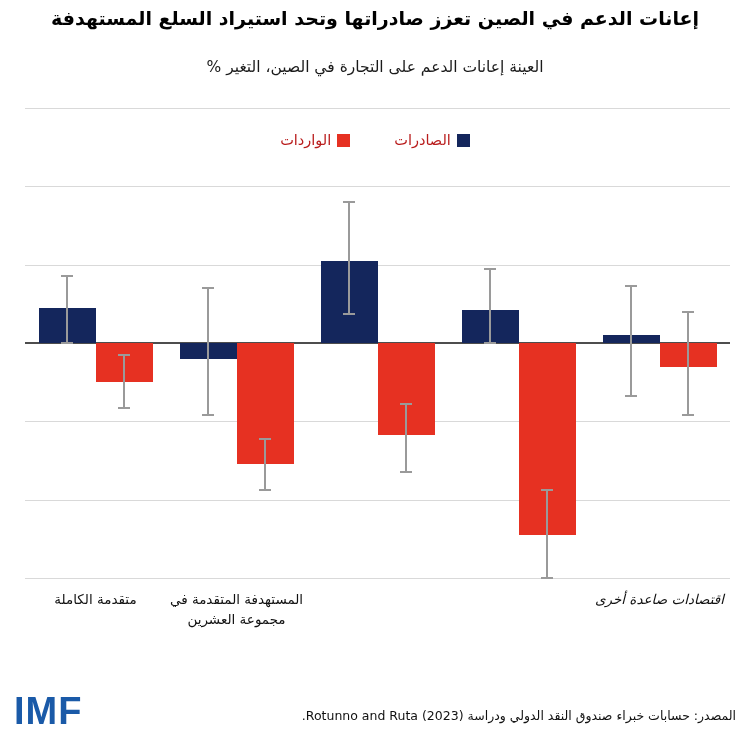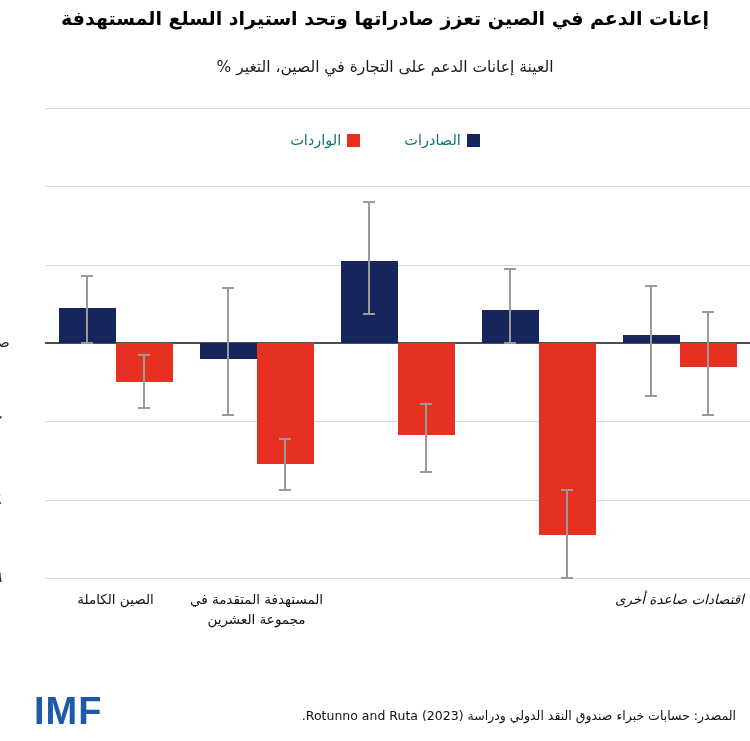--- a/index.html
+++ b/index.html
@@ -2,21 +2,21 @@
 <html lang="ar" dir="rtl"><head>
 <meta charset="utf-8">
 <style>
   html,body{margin:0;padding:0;}
   body{
     width:750px;height:741px;background:#ffffff;
     font-family:"DejaVu Sans","Liberation Sans",sans-serif;
     color:#111111;position:relative;overflow:hidden;
   }
 
-  .chart-root{position:absolute;inset:0;margin-left:20px;}
+  .chart-root{position:absolute;inset:0;}
 
   
   .title{
     position:absolute;left:0;right:0;top:6px;
     text-align:center;font-size:19px;font-weight:bold;
     line-height:1.35;color:#000;padding:0 34px;
     direction:rtl;
   }
   .subtitle{
     position:absolute;left:0;right:0;top:58px;
@@ -25,21 +25,21 @@
   }
 
   
   .legend{
     position:absolute;top:132px;left:0;right:0;
     display:flex;flex-direction:row;justify-content:center;
     align-items:center;gap:44px;direction:rtl;
   }
   .legend-item{display:flex;flex-direction:row;align-items:center;gap:6px;}
   .legend-swatch{width:13px;height:13px;display:block;}
-  .legend-label{font-size:14.5px;color:#0f766e;}
+  .legend-label{font-size:14.5px;color:#b91c1c;}
 
   
   .plot{
     position:absolute;left:25px;top:108px;width:705px;height:470px;
   }
   .gridline{
     position:absolute;left:0;width:100%;height:1px;background:#d9d9d9;
   }
   .zeroline{
     position:absolute;left:0;width:100%;height:2px;background:#4d4d4d;
@@ -147,21 +147,21 @@
       <div class="errbar" style="left: 521px; top: 381.875px; height: 88.125px;"></div>
       <div class="errcap" style="left: 516px; top: 380.875px;"></div>
       <div class="errcap" style="left: 516px; top: 469px;"></div>
       <div class="bar red" style="left: 634.5px; top: 235px; width: 57px; height: 23.5px;"></div>
       <div class="errbar" style="left: 662px; top: 203.667px; height: 103.792px;"></div>
       <div class="errcap" style="left: 657px; top: 202.667px;"></div>
       <div class="errcap" style="left: 657px; top: 306.458px;"></div>
     </div>
 
   <div class="cats" id="cats">
-      <div class="cat" style="left: 0px; width: 141px;">الصين الكاملة</div>
+      <div class="cat" style="left: 0px; width: 141px;">متقدمة الكاملة</div>
       <div class="cat" style="left: 141px; width: 141px;">المستهدفة المتقدمة في مجموعة العشرين</div>
       <div class="cat" style="left: 564px; width: 141px; font-style: italic;">اقتصادات صاعدة أخرى</div>
     </div>
 
   <div class="imf-logo">IMF</div>
   <div class="source">المصدر: حسابات خبراء صندوق النقد الدولي ودراسة Rotunno and Ruta (2023).</div>
 
 </div>
 
 </body></html>

